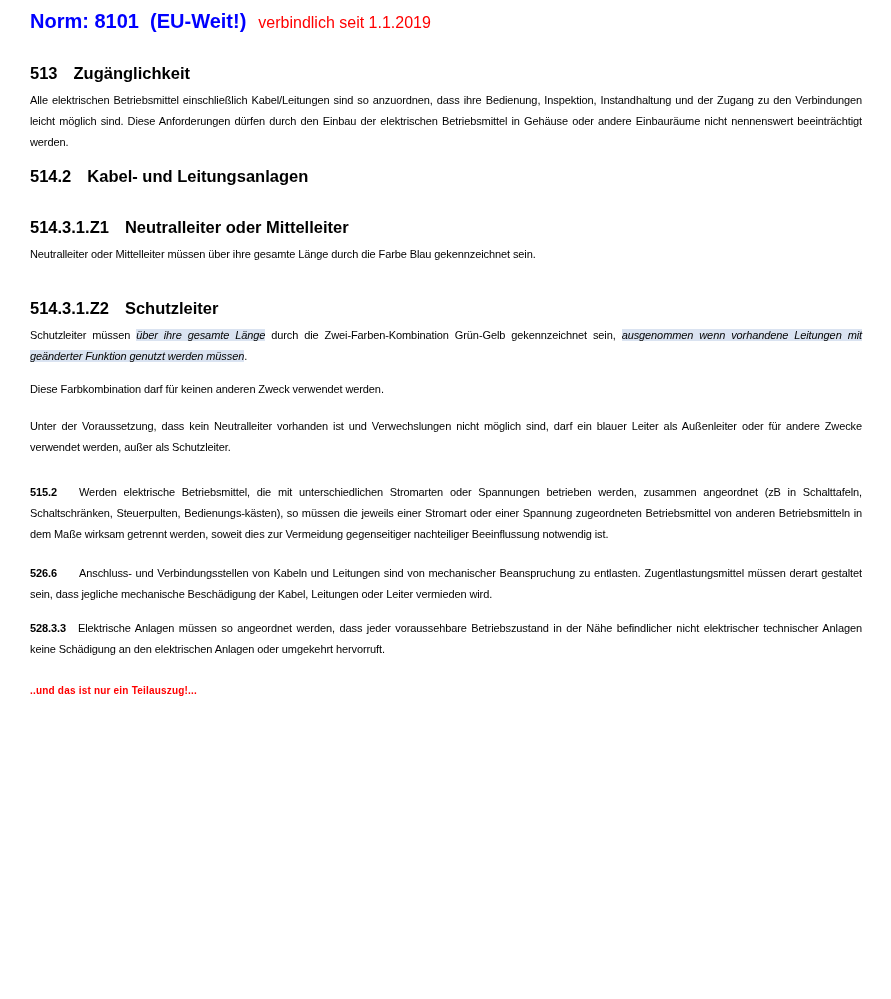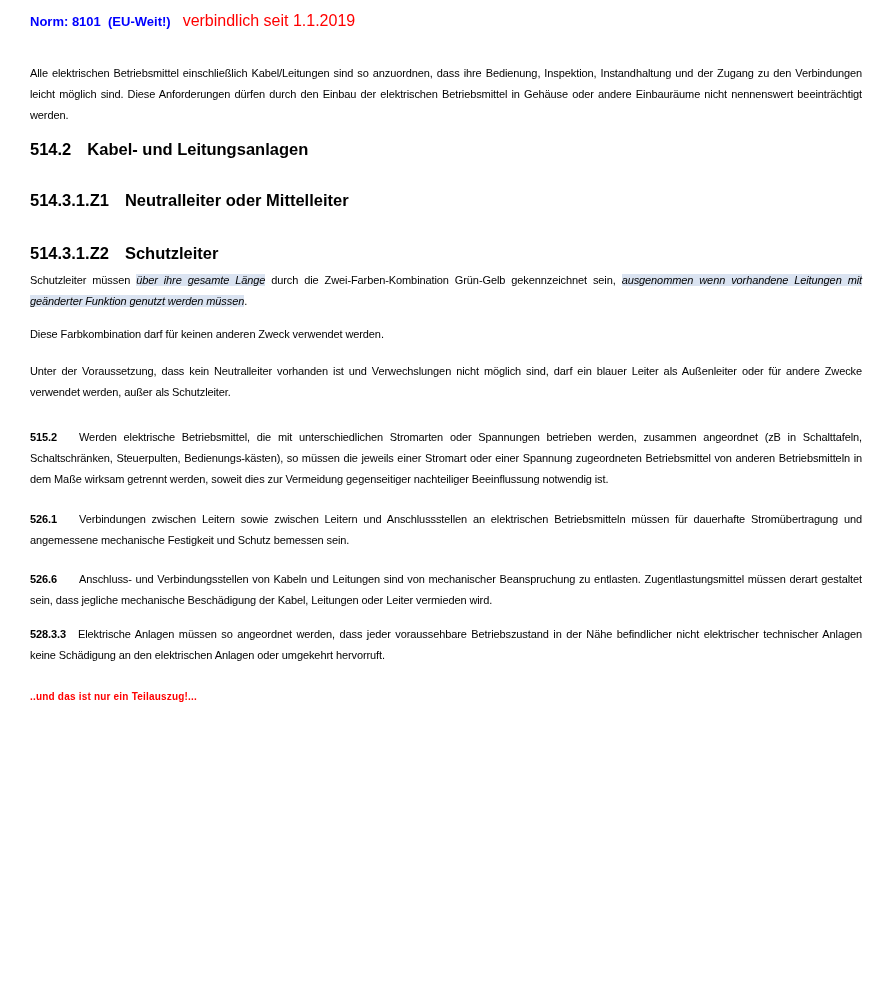--- a/index.html
+++ b/index.html
@@ -11,21 +11,21 @@
     font-family: "Liberation Sans", "DejaVu Sans", sans-serif;
     color: #000000;
     overflow-x: hidden;
   }
   .doc { padding: 10px 29px 0 30px; }
 
   .doc-header { line-height: 22px; }
   .norm-title {
     color: var(--title_blue, #0000ff);
     font-weight: bold;
-    font-size: 13px;
+    font-size: 20px;
     white-space: pre;
   }
   .norm-validity {
     color: var(--alert_red, #ff0000);
     font-size: 16px;
     margin-left: 12px;
   }
 
   .sec-h {
     font-size: 16.5px;
@@ -60,44 +60,45 @@
 </head>
 <body>
 
 <div class="doc">
 
   <div class="doc-header">
     <span class="norm-title">Norm: 8101  (EU-Weit!)</span><span class="norm-validity">verbindlich seit 1.1.2019</span>
   </div>
 
   <section class="sec" style="margin-top:30px">
+    <h2 class="sec-h"><span class="sec-num">513</span><span>Zugänglichkeit</span></h2>
     <p class="body-p">Alle elektrischen Betriebsmittel einschließlich Kabel/Leitungen sind so anzuordnen, dass ihre Bedienung, Inspektion, Instandhaltung und der Zugang zu den Verbindungen leicht möglich sind. Diese Anforderungen dürfen durch den Einbau der elektrischen Betriebsmittel in Gehäuse oder andere Einbauräume nicht nennenswert beeinträchtigt werden.</p>
   </section>
 
   <section class="sec" style="margin-top:14px">
     <h2 class="sec-h"><span class="sec-num">514.2</span><span>Kabel- und Leitungsanlagen</span></h2>
   </section>
 
   <section class="sec" style="margin-top:32px">
     <h2 class="sec-h"><span class="sec-num">514.3.1.Z1</span><span>Neutralleiter oder Mittelleiter</span></h2>
+    <p class="body-p">Neutralleiter oder Mittelleiter müssen über ihre gesamte Länge durch die Farbe Blau gekennzeichnet sein.</p>
   </section>
 
   <section class="sec" style="margin-top:34px">
     <h2 class="sec-h"><span class="sec-num">514.3.1.Z2</span><span>Schutzleiter</span></h2>
     <p class="body-p"><span>Schutzleiter müssen </span><span class="hl">über ihre gesamte Länge</span><span> durch die Zwei-Farben-Kombination Grün-Gelb gekennzeichnet sein, </span><span class="hl">ausgenommen wenn vorhandene Leitungen mit geänderter Funktion genutzt werden müssen</span><span>.</span></p>
     <p class="body-p plain">Diese Farbkombination darf für keinen anderen Zweck verwendet werden.</p>
   </section>
 
   <section class="sec" style="margin-top:16px">
     <p class="body-p">Unter der Voraussetzung, dass kein Neutralleiter vorhanden ist und Verwechslungen nicht möglich sind, darf ein blauer Leiter als Außenleiter oder für andere Zwecke verwendet werden, außer als Schutzleiter.</p>
   </section>
 
   <p class="body-p" style="margin-top:24px"><span class="p-num">515.2</span><span>Werden elektrische Betriebsmittel, die mit unterschiedlichen Stromarten oder Spannungen betrieben werden, zusammen angeordnet (zB in Schalttafeln, Schaltschränken, Steuerpulten, Bedienungs-kästen), so müssen die jeweils einer Stromart oder einer Spannung zugeordneten Betriebsmittel von anderen Betriebsmitteln in dem Maße wirksam getrennt werden, soweit dies zur Vermeidung gegenseitiger nachteiliger Beeinflussung notwendig ist.</span></p>
 
-  <p class="body-p" style="margin-top:19px"><span class="p-num">526.1</span><span>Verbindungen zwischen Leitern sowie zwischen Leitern und Anschlussstellen an elektrischen Betriebsmitteln müssen für dauerhafte Stromübertragung und angemessene mechanische Festigkeit und Schutz bemessen sein.</span></p>
 
   <p class="body-p" style="margin-top:18px"><span class="p-num">526.6</span><span>Anschluss- und Verbindungsstellen von Kabeln und Leitungen sind von mechanischer Beanspruchung zu entlasten. Zugentlastungsmittel müssen derart gestaltet sein, dass jegliche mechanische Beschädigung der Kabel, Leitungen oder Leiter vermieden wird.</span></p>
 
   <p class="body-p" style="margin-top:13px"><span class="p-num" style="margin-right:12px">528.3.3</span><span>Elektrische Anlagen müssen so angeordnet werden, dass jeder voraussehbare Betriebszustand in der Nähe befindlicher nicht elektrischer technischer Anlagen keine Schädigung an den elektrischen Anlagen oder umgekehrt hervorruft.</span></p>
 
   <div class="footer-note">..und das ist nur ein Teilauszug!...</div>
 
 </div>
 
 </body></html>

